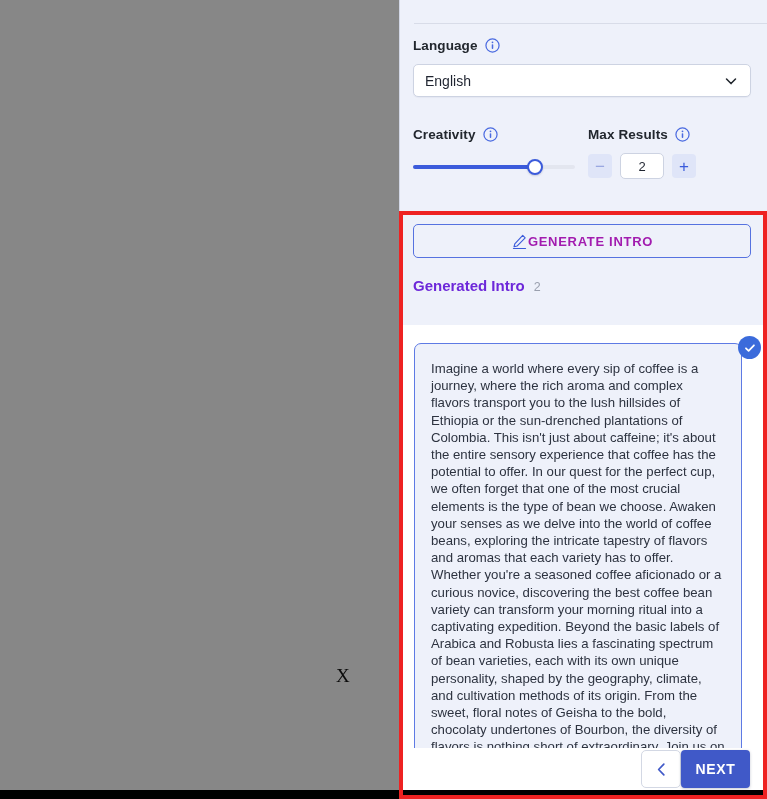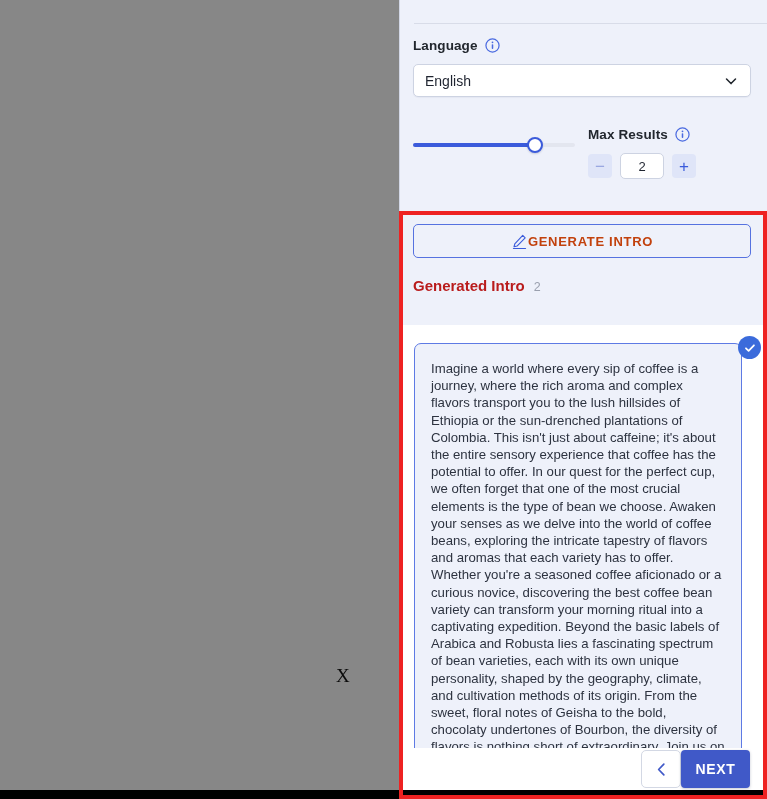--- a/index.html
+++ b/index.html
@@ -190,38 +190,38 @@
   }
   #generate-intro-button {
     margin: 9px 17px 0 13px;
     width: 338px; height: 34px;
     border: 1px solid #5672e0;
     border-radius: 5px;
     background: #eef1fa;
     display: flex;
     align-items: center;
     justify-content: center;
-    color: #c2410c;
+    color: #a21caf;
     font-size: 13px;
     font-weight: bold;
     letter-spacing: .7px;
   }
   .pencil-icon { width: 17px; height: 17px; flex: none; }
 
   #generated-heading-row {
     display: flex;
     align-items: baseline;
     gap: 9px;
     padding: 19px 0 0 13px;
     height: 43px;
   }
   #generated-heading {
     font-size: 15px;
     font-weight: bold;
-    color: #b91c1c;
+    color: #6d28d9;
   }
   #generated-count {
     font-size: 12.5px;
     color: #9aa0ae;
   }
 
   
   #results-area {
     position: absolute;
     left: 0; top: 325px;
@@ -324,20 +324,30 @@
           <svg viewBox="0 0 16 16" width="16" height="16" aria-hidden="true">
             <path d="M3.5 6 L8 10.6 L12.5 6" fill="none" stroke="#22272e" stroke-width="1.5" stroke-linecap="round" stroke-linejoin="round"></path>
           </svg>
         </span>
       </div>
     </div>
 
     <div id="controls-row">
 
       <div id="creativity-col">
+        <div class="field-label-row" style="padding-left:0">
+          <span class="field-label">Creativity</span>
+          <span class="info-icon">
+            <svg viewBox="0 0 16 16" width="15" height="15" aria-hidden="true">
+              <circle cx="8" cy="8" r="7" fill="none" stroke="#4a6ae0" stroke-width="1.3"></circle>
+              <circle cx="8" cy="4.6" r="0.95" fill="#4a6ae0"></circle>
+              <rect x="7.2" y="6.6" width="1.6" height="5.1" rx="0.7" fill="#4a6ae0"></rect>
+            </svg>
+          </span>
+        </div>
         <div id="creativity-slider">
           <div class="slider-track"></div>
           <div class="slider-fill" id="slider-fill" style="width: 121.5px;"></div>
           <div class="slider-thumb" id="slider-thumb" style="left: 121.5px;"></div>
         </div>
       </div>
 
       <div id="maxresults-col">
         <div class="field-label-row" style="padding-left:0">
           <span class="field-label">Max Results</span>

